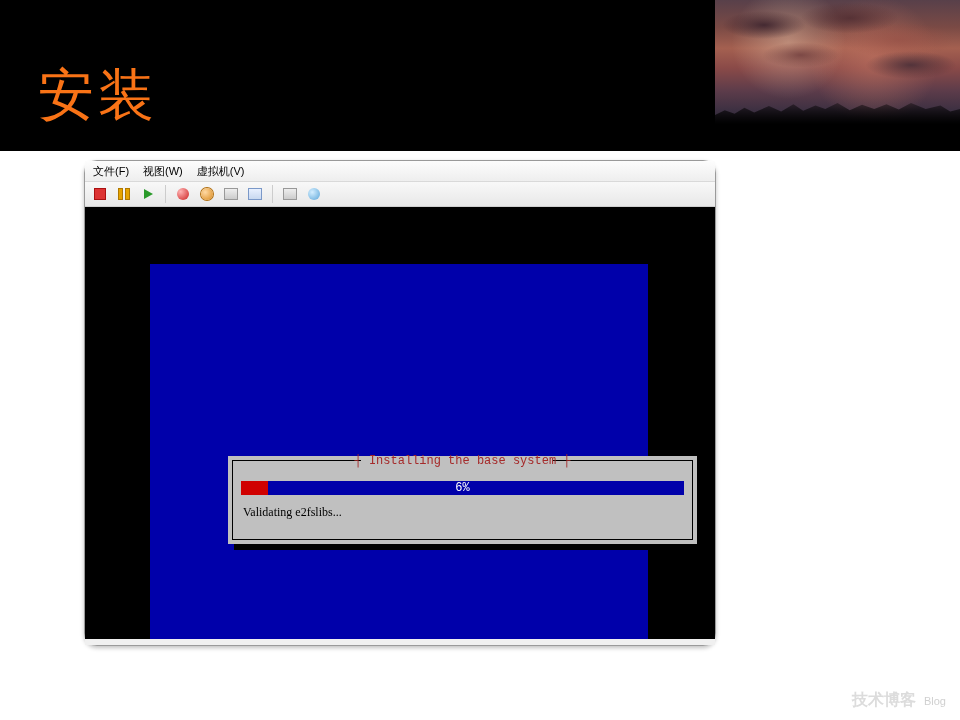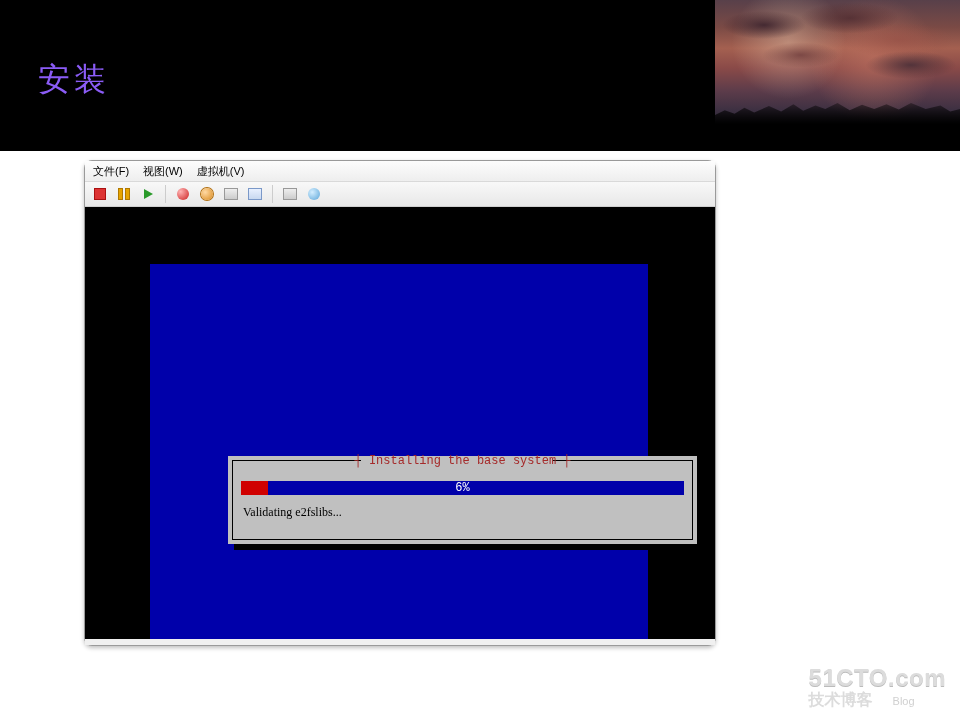--- a/index.html
+++ b/index.html
@@ -17,22 +17,22 @@
   .banner {
     position: relative;
     width: 100%;
     height: 151px;
     background: #000000;
   }
   .banner-title {
     position: absolute;
     left: 38px;
     top: 58px;
-    font-size: 32px;
-    color: #8b5cf6;
+    font-size: 56px;
+    color: #f97316;
     letter-spacing: 4px;
     font-weight: 400;
     font-family: Liberation Sans, sans-serif;
   }
   .banner-sky {
     position: absolute;
     right: 0;
     top: 0;
     width: 245px;
     height: 151px;
@@ -82,21 +82,21 @@
   }
 
   
   .vm-window {
     position: absolute;
     left: 84px;
     top: 160px;
     width: 630px;
     background: #f3f3f3;
     border: 1px solid #9a9a9a;
-    border-radius: 8px;
+    border-radius: 13px;
     box-shadow: 0 2px 4px rgba(0,0,0,0.25);
   }
 
   .menubar {
     height: 20px;
     display: flex;
     align-items: center;
     gap: 14px;
     padding-left: 8px;
     font-size: 11px;
@@ -272,21 +272,21 @@
   .wm-top {
     font-size: 24px;
     font-weight: 900;
     letter-spacing: 0.5px;
     color: #dcdcdc;
     text-shadow: 0 1px 0 #bbb;
   }
   .wm-bot {
     display: flex;
     align-items: baseline;
-    gap: 20px;
+    gap: 8px;
     margin-top: 2px;
   }
   .wm-bot-main {
     font-size: 16px;
     font-weight: 700;
     color: #dcdcdc;
   }
   .wm-bot-sub {
     font-size: 11px;
     color: #d0d0d0;
@@ -362,18 +362,17 @@
         </div>
       </div>
 
     </div>
   </div>
 
   <div class="vm-chin"></div>
 </div>
 
 <div class="watermark">
-  <div class="wm-top">51CTO.com</div>
   <div class="wm-bot">
     <span class="wm-bot-main">技术博客</span>
     <span class="wm-bot-sub">Blog</span>
   </div>
 </div>
 
 </body></html>

